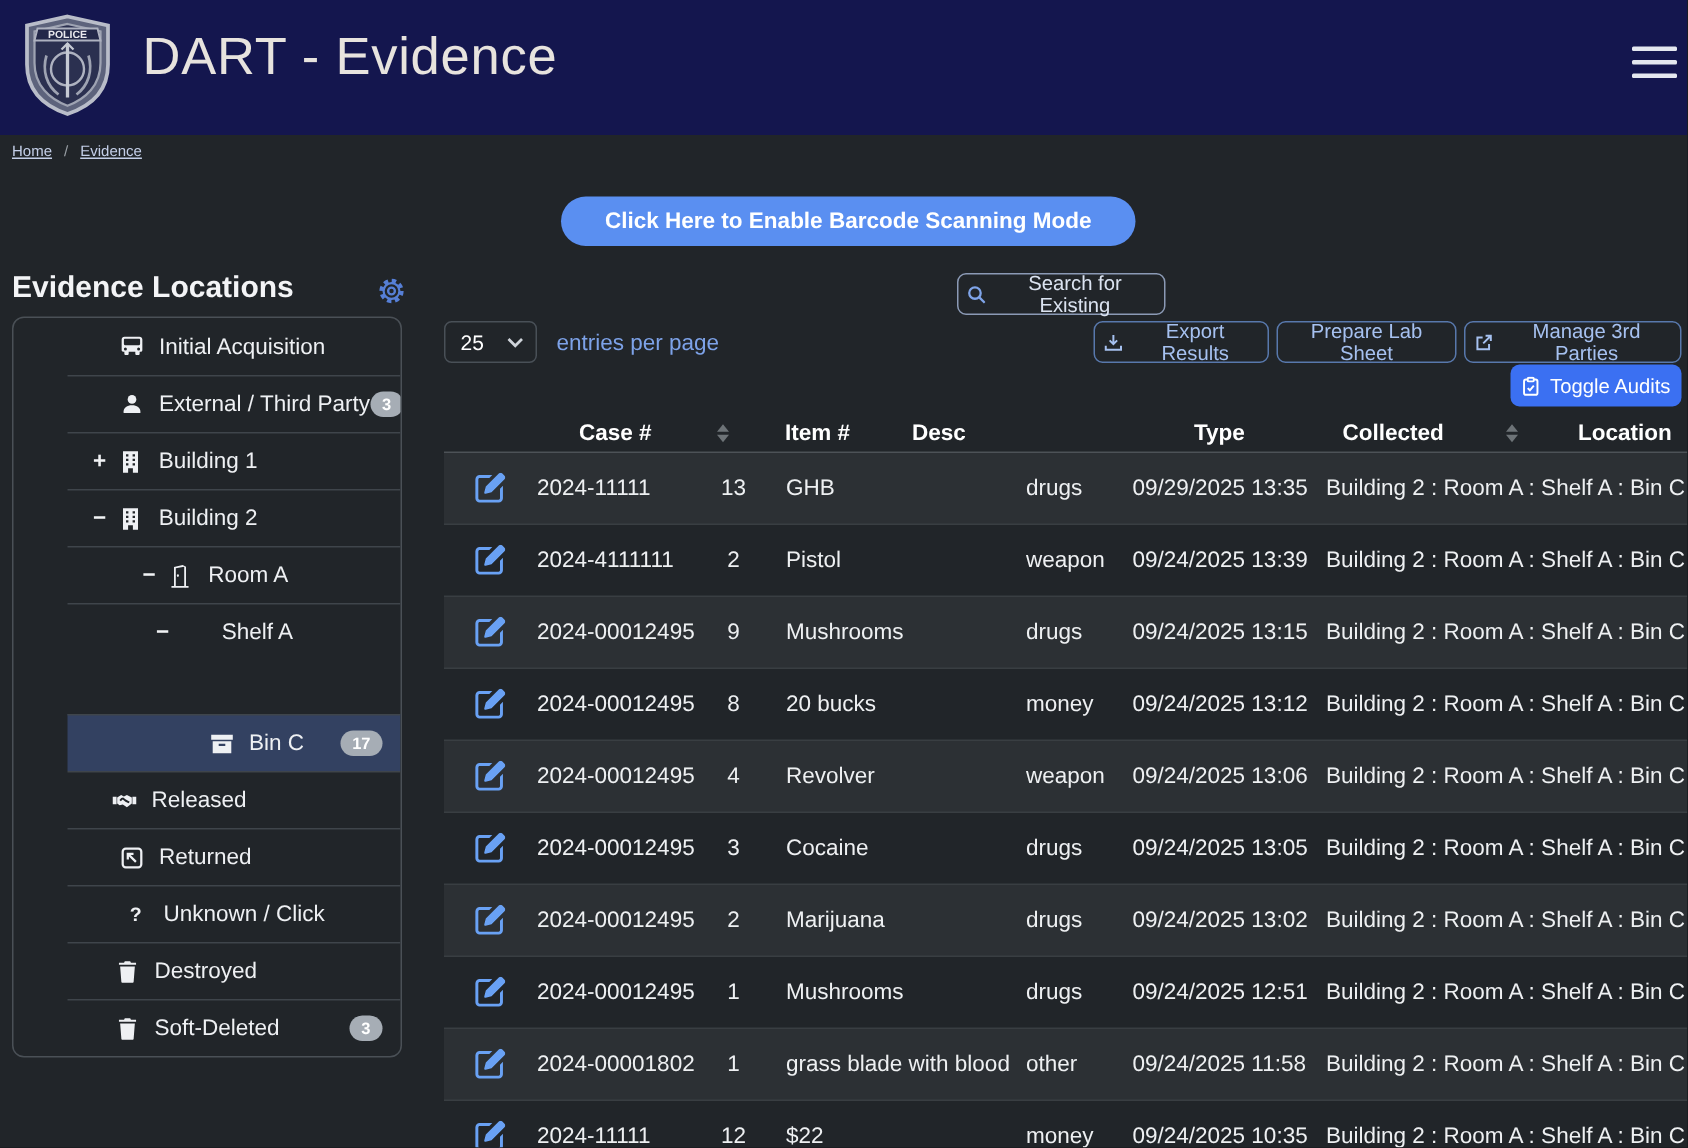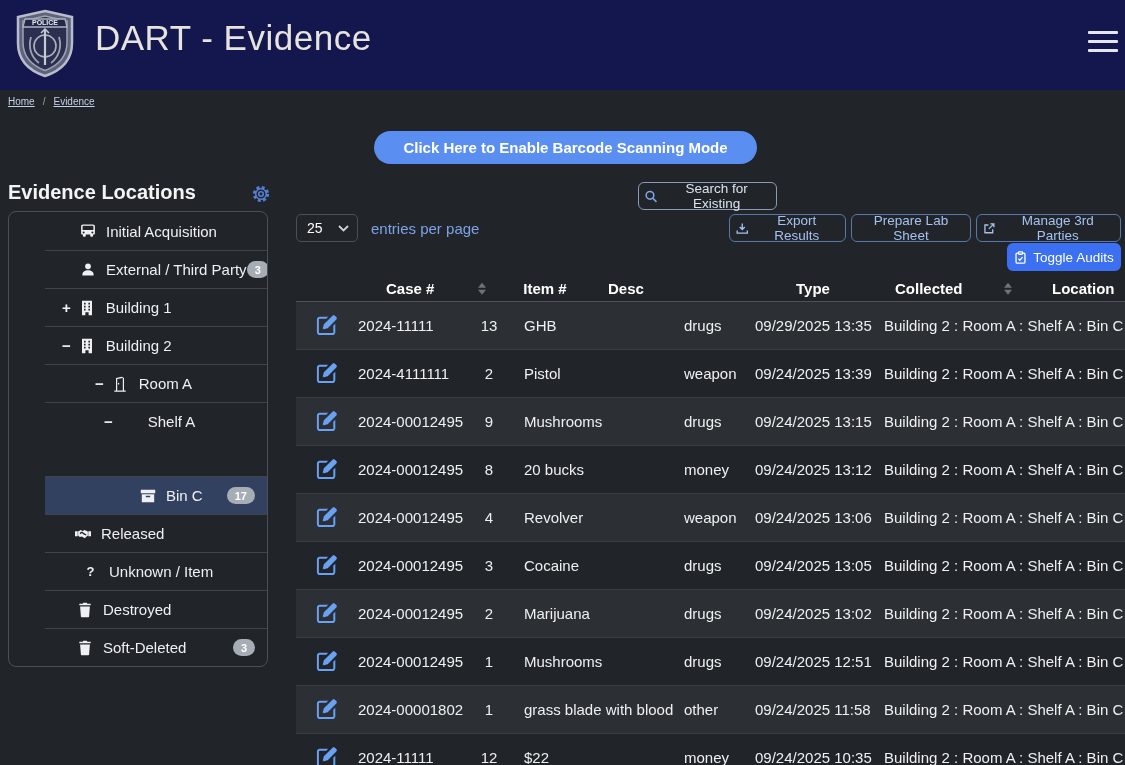--- a/index.html
+++ b/index.html
@@ -185,27 +185,38 @@
 
     <span class="loc-icon">
           <svg viewBox="0 0 20 14" fill="currentColor">
             <path d="M0 3.5h3.4v6.3H0zM16.6 3.5H20v6.3h-3.4zM3.9 4l3.3-2 2.3 1.3L12 1.9 16.1 4v5L12 12.2 8.6 10 6 10.6 3.9 9zM7.3 4.6 5.8 6.2l1.1 1 1.6-1.5 2.3 1.9 2.6 1.3 1-1.3-3.3-1.8-2.2-1.8z"></path>
           </svg>
         </span>
     <span class="loc-label">Released</span>
 
   </div>
 
+  <div class="loc-item" style="padding-left: 34px;">
+
+    <span class="loc-icon">
+          <svg viewBox="0 0 16 16" fill="none" stroke="currentColor" stroke-width="1.5">
+            <rect x="1.8" y="1.8" width="12.4" height="12.4" rx="2"></rect>
+            <path d="M10.6 10.6 5.2 5.2M5.2 9V5.2H9"></path>
+          </svg>
+        </span>
+    <span class="loc-label">Returned</span>
+
+  </div>
 
   <div class="loc-item" style="padding-left: 37px;">
 
     <span class="loc-icon">
           <span style="font-weight:bold;font-size:13px;">?</span>
         </span>
-    <span class="loc-label">Unknown / Item</span>
+    <span class="loc-label">Unknown / Click</span>
 
   </div>
 
   <div class="loc-item" style="padding-left: 31px;">
 
     <span class="loc-icon">
           <svg viewBox="0 0 16 16" fill="currentColor">
             <path d="M6.2.8h3.6l.5 1h3.4v1.4H2.3V1.8h3.4l.5-1zM3.1 4.4h9.8l-.8 10.1c0 .4-.4.7-.8.7H4.7c-.4 0-.8-.3-.8-.7L3.1 4.4z"></path>
           </svg>
         </span>

